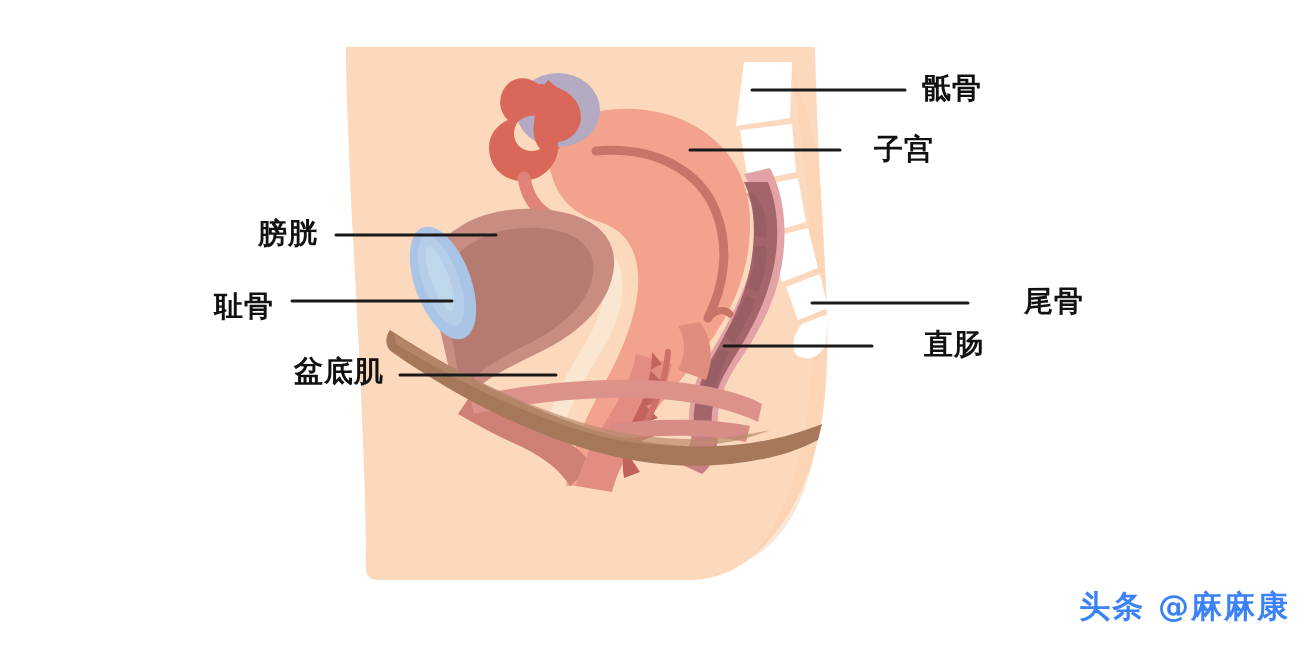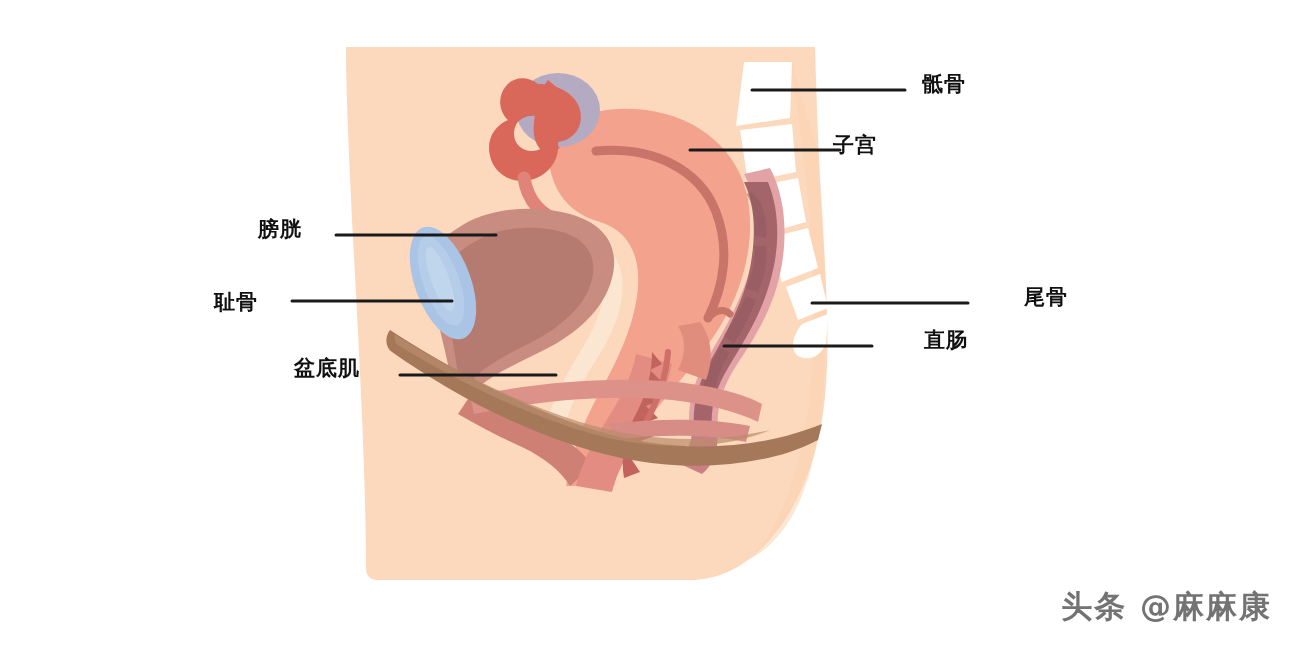--- a/index.html
+++ b/index.html
@@ -24,36 +24,36 @@
     position: absolute;
     left: 0;
     top: 0;
     width: 1300px;
     height: 650px;
   }
   .label {
     position: absolute;
     font-family: "DejaVu Sans", "Liberation Sans", sans-serif;
     font-weight: bold;
-    font-size: 21px;
+    font-size: 29px;
     color: #111111;
     letter-spacing: 1px;
     white-space: nowrap;
     line-height: 1;
   }
   .label.right { text-align: left; }
   .label.left  { text-align: left; }
   #watermark {
     position: absolute;
-    right: 28px;
+    right: 10px;
     bottom: 22px;
     font-family: "DejaVu Sans", "Liberation Sans", sans-serif;
     font-size: 31px;
     font-weight: bold;
-    color: #737373;
+    color: #3b82f6;
     letter-spacing: 2px;
     white-space: nowrap;
   }
 </style>
 </head>
 <body>
 
 <div id="stage">
 
   <svg id="figure" viewBox="0 0 1300 650">
@@ -231,21 +231,21 @@
       <line x1="724" y1="346" x2="872" y2="346"></line>
       <line x1="336" y1="235" x2="496" y2="235"></line>
       <line x1="292" y1="301" x2="452" y2="301"></line>
       <line x1="400" y1="375" x2="556" y2="375"></line>
     </g>
 
   </svg>
 
   <div class="label right" style="left:922px; top:74px;">骶骨</div>
 
-  <div class="label right" style="left:833px; top:135px;">子宫</div>
+  <div class="label right" style="left:874px; top:135px;">子宫</div>
 
   <div class="label right" style="left:1024px; top:287px;">尾骨</div>
 
   <div class="label right" style="left:924px; top:330px;">直肠</div>
 
   <div class="label left" style="left:258px; top:219px;">膀胱</div>
 
   <div class="label left" style="left:214px; top:292px;">耻骨</div>
 
   <div class="label left" style="left:294px; top:359px;font-family:Liberation Mono, monospace;">盆底肌</div>

